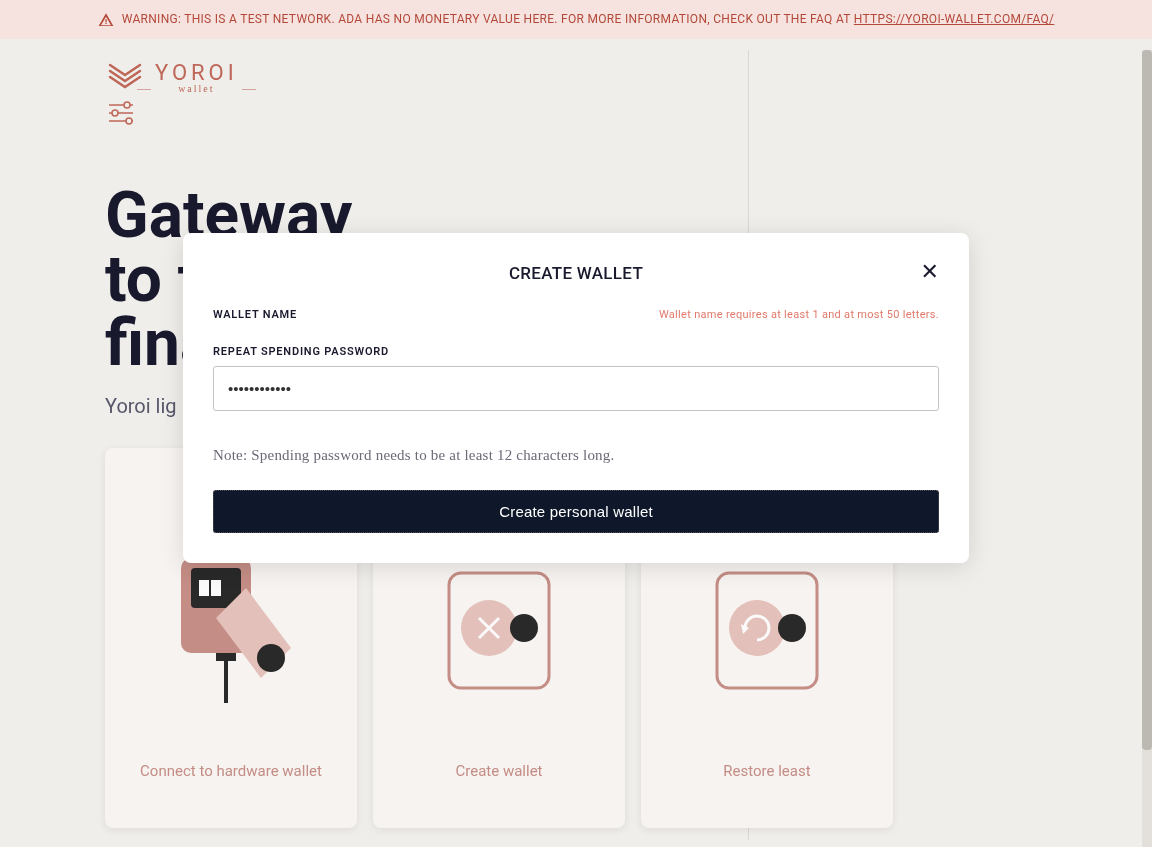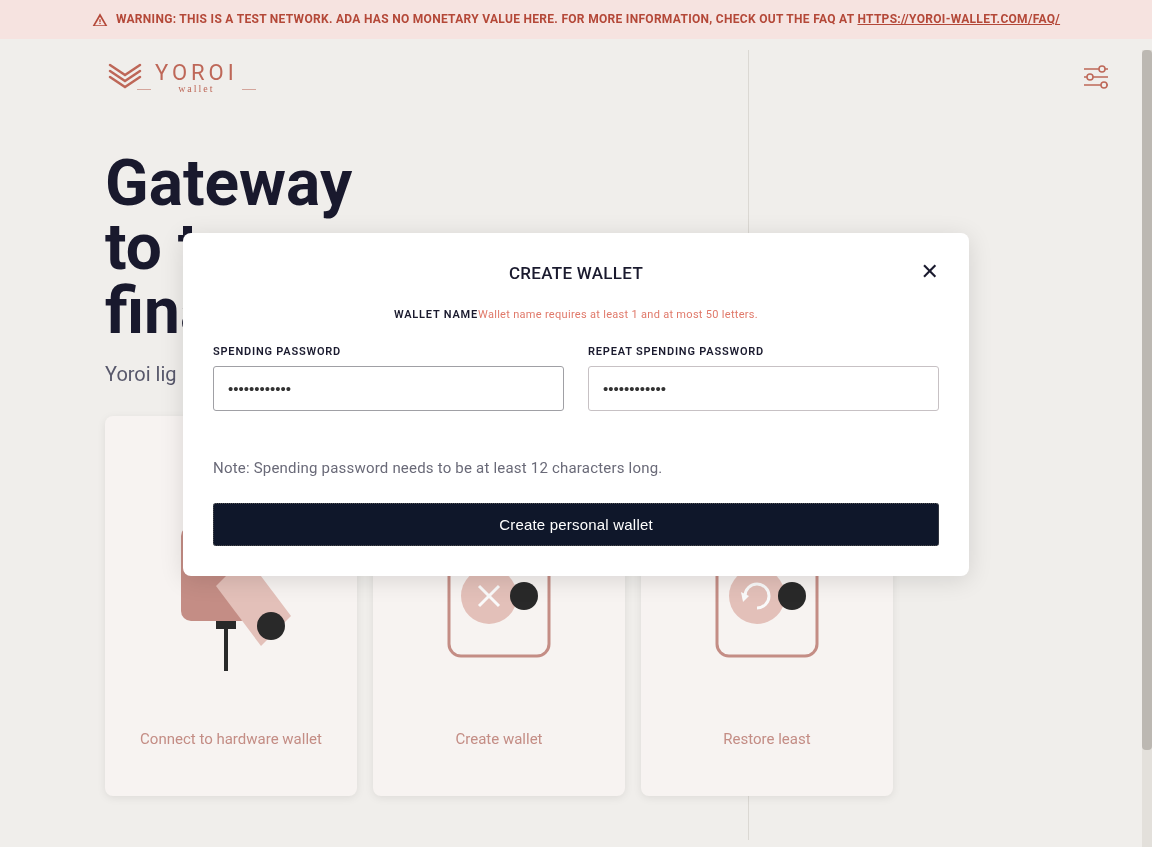--- a/index.html
+++ b/index.html
@@ -13,38 +13,38 @@
       width: 1152px;
       height: 847px;
       overflow: hidden;
       position: relative;
     }
     .warning-bar {
       background: #fbe8e5;
       padding: 10px 4px;
       text-align: center;
       font-size: 12px;
-      font-weight: 700;
+      font-weight: 400;
       letter-spacing: 0.3px;
       color: #b84a3a;
       display: flex;
       align-items: center;
       justify-content: center;
       gap: 8px;
       line-height: 1.6;
     }
     .warning-link {
       text-decoration: underline;
       color: #b84a3a;
     }
     .header {
       display: flex;
       justify-content: space-between;
-      align-items: center;
       padding: 18px 40px 0 105px;
+      flex-direction: column;
     }
     .logo {
       display: flex;
       align-items: center;
       gap: 10px;
       color: #c26a5a;
     }
     .logo-mark {
       width: 40px;
       height: 40px;
@@ -174,21 +174,21 @@
       top: 26px;
       right: 30px;
       font-size: 22px;
       cursor: pointer;
       color: #1a1a2e;
       background: none;
       border: none;
     }
     .field-row {
       display: flex;
-      justify-content: center;
+      justify-content: space-between;
       align-items: baseline;
       margin-bottom: 20px;
     }
     .field-label {
       font-size: 11px;
       font-weight: 600;
       letter-spacing: 0.8px;
       color: #1a1a2e;
     }
     .field-error {
@@ -219,24 +219,25 @@
       border-radius: 3px;
       padding: 13px 14px;
       font-size: 15px;
       color: #333;
       outline: none;
     }
     .pw-input.focus {
       border-color: #a0a0a5;
     }
     .note-text {
-      margin-top: 48px;
+      margin-top: 36px;
       font-size: 15px;
       color: #6a6a78;
       letter-spacing: 0.2px;
+      font-family: Liberation Serif, serif;
     }
     .submit-btn {
       width: 100%;
       margin-top: 26px;
       background: #0f172a;
       border: 1.5px dotted #555;
       color: #fff;
       font-size: 15px;
       padding: 12px;
       border-radius: 3px;
@@ -350,24 +351,20 @@
     <div class="modal-title">CREATE WALLET</div>
     <button class="close-btn">✕</button>
 
     <div class="field-row">
       <span class="field-label">WALLET NAME</span>
       <span class="field-error">Wallet name requires at least 1 and at most 50 letters.</span>
     </div>
 
     <div class="pw-row">
       <div class="pw-col">
-        <div class="field-label" style="margin-bottom:8px">SPENDING PASSWORD</div>
-        <input class="pw-input focus" type="password" value="••••••••••••" style="">
-      </div>
-      <div class="pw-col">
         <div class="field-label" style="margin-bottom:8px">REPEAT SPENDING PASSWORD</div>
         <input class="pw-input" type="password" value="••••••••••••" style="">
       </div>
     </div>
 
     <p class="note-text">Note: Spending password needs to be at least 12 characters long.</p>
 
     <button class="submit-btn">Create personal wallet</button>
   </div>
 </div>

